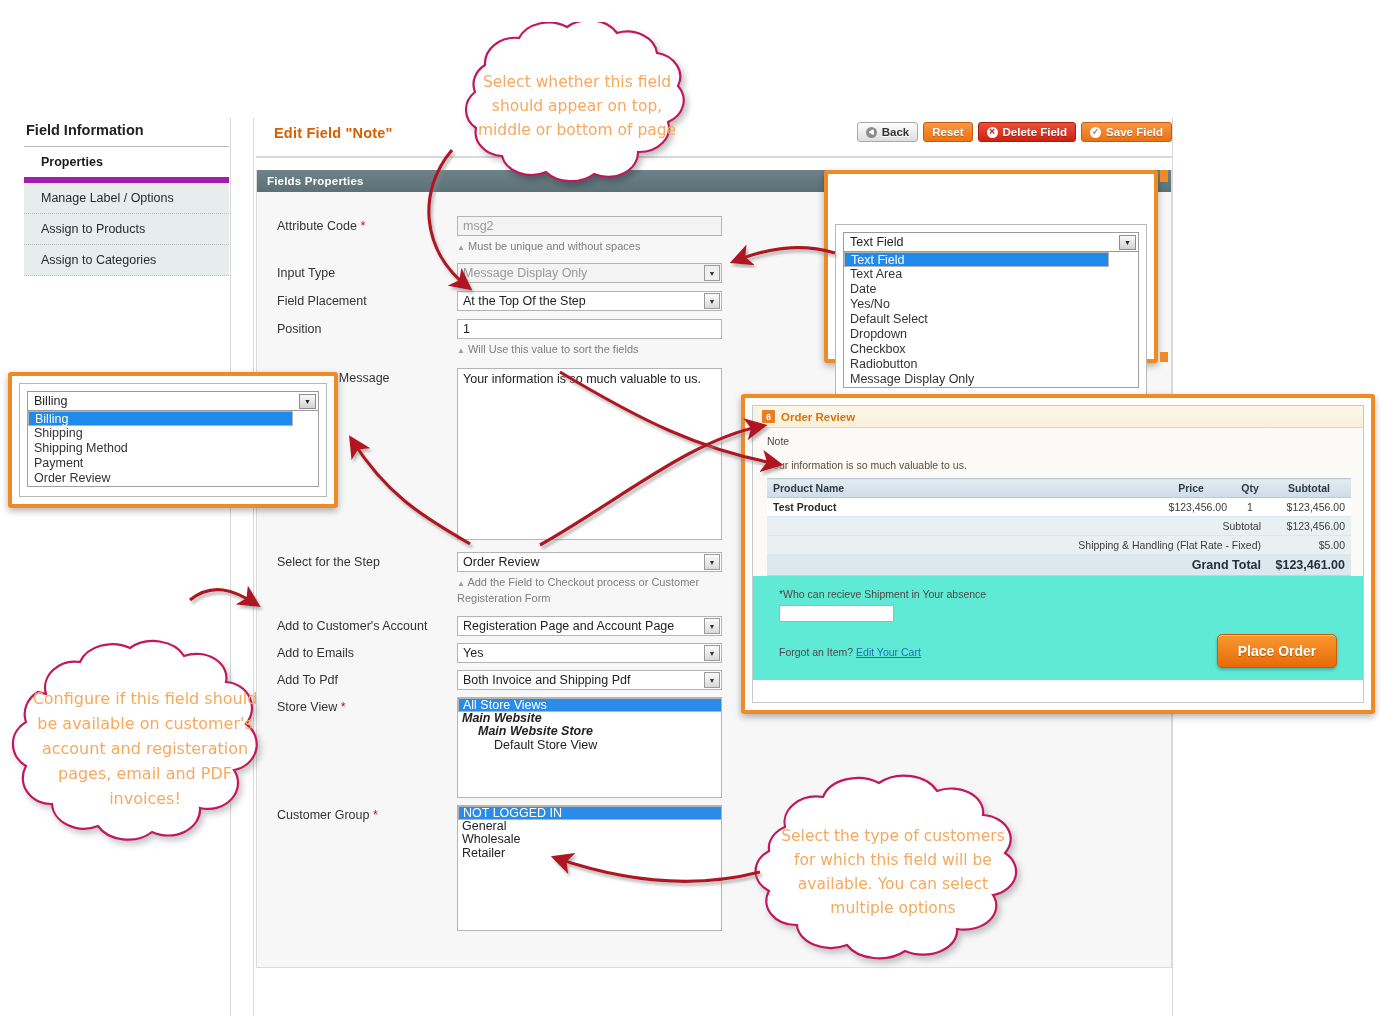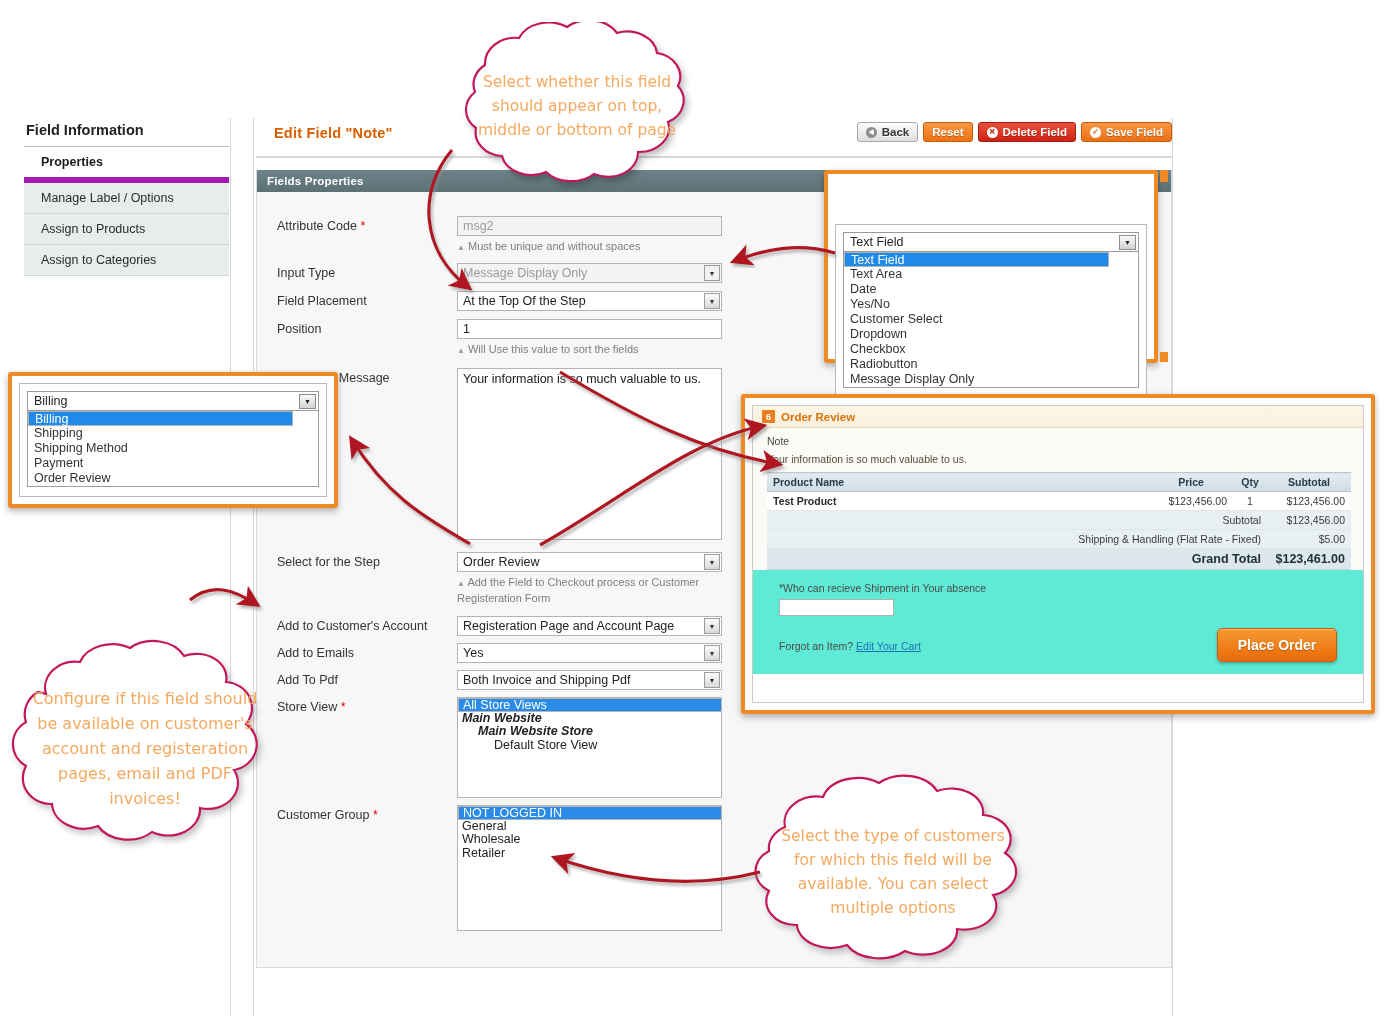--- a/index.html
+++ b/index.html
@@ -154,21 +154,21 @@
     border-bottom:1px solid #e0d5bd;
     height:22px; display:flex; align-items:center; padding-left:9px; gap:6px;
   }
   .or-num {
     width:13px; height:13px; background:#eb7f20; color:#fff;
     font-size:9px; font-weight:bold; display:flex; align-items:center;
     justify-content:center; border-radius:1px;
   }
   .or-title .t { font-size:11.5px; font-weight:bold; color:#d9720a; }
   .or-body { background:#fbfaf6; padding:7px 12px 0 14px; }
-  .or-note-lbl { font-size:10.5px; color:#4a4a4a; margin-bottom:6px; }
+  .or-note-lbl { font-size:10.5px; color:#4a4a4a; margin-bottom:12px; }
   .or-note-txt { font-size:10.5px; color:#5b4b3f; margin-bottom:7px; }
 
   table.or-table { width:100%; border-collapse:collapse; font-size:10.5px; }
   table.or-table th {
     background:linear-gradient(#e3ebf1,#cfdce6); color:#2a3b47;
     font-size:10.5px; font-weight:bold; text-align:left;
     padding:3px 6px; border-top:1px solid #b9cad6; border-bottom:1px solid #b9cad6;
   }
   table.or-table th.r { text-align:center; }
   table.or-table td {
@@ -399,21 +399,21 @@
       <div class="ddbox">
         <div class="dd-closed">
           <span>Text Field</span>
           <span class="arw">▼</span>
         </div>
         <div class="dd-list">
           <div class="opt sel">Text Field</div>
           <div class="opt">Text Area</div>
           <div class="opt">Date</div>
           <div class="opt">Yes/No</div>
-          <div class="opt">Customer Select</div>
+          <div class="opt">Default Select</div>
           <div class="opt">Dropdown</div>
           <div class="opt">Checkbox</div>
           <div class="opt">Radiobutton</div>
           <div class="opt">Message Display Only</div>
         </div>
       </div>
     </div>
   </div>
 
   <div class="hl-box" style="left:8px; top:372px; width:330px; height:136px;">

